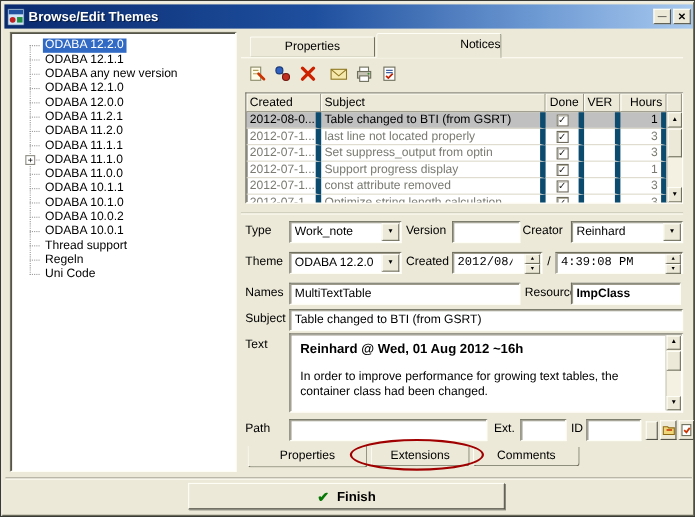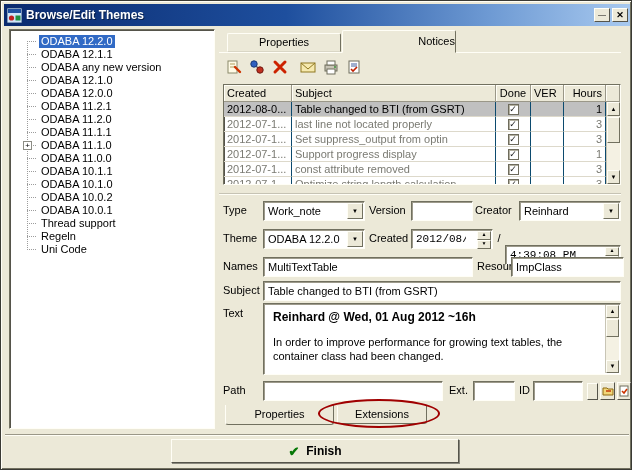--- a/index.html
+++ b/index.html
@@ -53,21 +53,21 @@
   
   .grid { position:absolute; left:4px; top:57px; width:398px; height:101px; background:#fff;
     border:1px solid; border-color:#71705f #fffef6 #fffef6 #71705f;
     box-shadow: inset 1px 1px 0 #55544a; overflow:hidden; }
   .ghead { display:flex; height:17px; }
   .gh { flex:none; background:#ece9d8; border-right:1px solid #9a9788; border-bottom:1px solid #9a9788;
     box-shadow: inset 1px 1px 0 #fffef6; padding:1px 3px; height:17px; line-height:14px;
     overflow:hidden; white-space:nowrap; }
   .grow { display:flex; height:15px; line-height:14px; color:#7a7a72; }
   .grow.selected { background:#c0c0c0; color:#000; }
-  .gc { flex:none; padding:0 3px; border-right:1px solid #0c4a6e; border-bottom:1px solid #ddd9cb;
+  .gc { flex:none; padding:0 3px; border-right:5px solid #0c4a6e; border-bottom:1px solid #ddd9cb;
     overflow:hidden; white-space:nowrap; }
   .c0{width:68px;} .c1{width:204px;} .c2{width:35px;} .c3{width:33px;} .c4{width:42px;} .cf{width:14px;}
   .gc.done { display:flex; align-items:center; justify-content:center; padding:0; }
   .gc.hours, .gh.hours { text-align:right; }
   .gh.done { text-align:center; }
   .checkbox { width:11px; height:11px; background:#fff; border:1px solid #6e6b5c;
     box-shadow: inset 1px 1px 0 #b4b1a1; font-size:9px; line-height:9px; text-align:center; color:#222; }
 
   .vscroll { position:absolute; top:17px; right:0; width:14px; height:82px; background:#f4f1e3;
     border-left:1px solid #c8c5b5; }
@@ -312,32 +312,32 @@
     </div>
     <span class="flabel" style="left:150px;top:205px">Created</span>
     <div class="tfield spin" style="left:192px;top:202px;width:82px">
       <span class="combo-text">2012/08/01</span>
       <span class="spin-btns">
         <span class="spin-b"><i>▲</i></span>
         <span class="spin-b"><i>▼</i></span>
       </span>
     </div>
     <span class="flabel slash" style="left:276px;top:205px">/</span>
-    <div class="tfield spin" style="left:286px;top:218px;width:116px">
+    <div class="tfield spin" style="left:286px;top:202px;width:116px">
       <span class="combo-text">4:39:08 PM</span>
       <span class="spin-btns">
         <span class="spin-b"><i>▲</i></span>
         <span class="spin-b"><i>▼</i></span>
       </span>
     </div>
 
     <span class="flabel" style="left:4px;top:233px">Names</span>
     <input class="tfield" style="left: 44px; top: 230px; width: 210px;" value="MultiTextTable">
     <span class="flabel" style="left:258px;top:233px">Resource</span>
-    <input class="tfield" style="left: 292px; top: 230px; width: 113px;" value="ImpClass">
+    <input class="tfield" style="left: 300px; top: 230px; width: 100px; font-weight: bold;" value="ImpClass">
 
     <span class="flabel" style="left:4px;top:257px">Subject</span>
     <input class="tfield" style="left: 44px; top: 254px; width: 358px;" value="Table changed to BTI (from GSRT)">
 
     <span class="flabel" style="left:4px;top:280px">Text</span>
     <div class="text-area">
       <div class="text-head">Reinhard @ Wed, 01 Aug 2012 ~16h</div>
       <div class="text-body">In order to improve performance for growing text tables, the container class had been changed.</div>
       <div class="ta-scroll">
         <button class="sb-btn sb-up"><i>▲</i></button>
@@ -361,20 +361,21 @@
     </button>
     <button class="mini-btn" style="left:398px;top:355px;width:14px;height:18px">
       <svg width="12" height="12" viewBox="0 0 12 12">
         <rect x="2" y="1" width="8" height="10" fill="#fff" stroke="#6e6e5c"></rect>
         <path d="M4 6 l2 2 l3 -4" stroke="#cc3300" stroke-width="1.6" fill="none"></path>
       </svg>
     </button>
 
     <div class="btab active btab-prop">Properties</div>
     <div class="btab inactive btab-ext">Extensions</div>
+    <div class="btab inactive btab-com">Comments</div>
   </div>
 
   <div class="red-ellipse"></div>
 
   <div class="hsep"></div>
   <button class="finish-btn">
     <span class="finish-check">✔</span>
     <span>Finish</span>
   </button>
 

